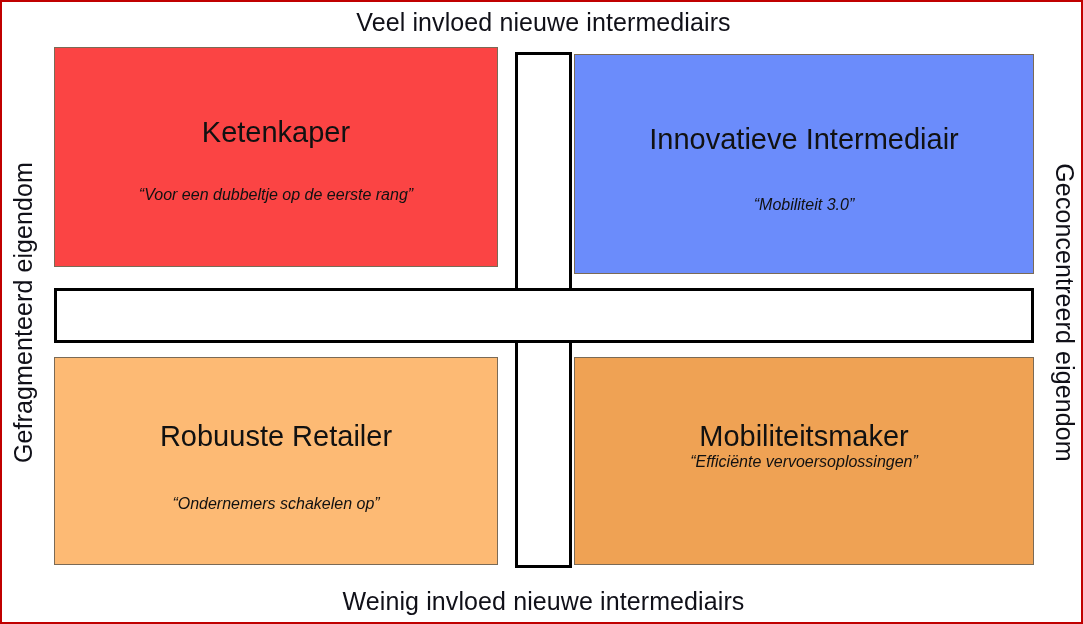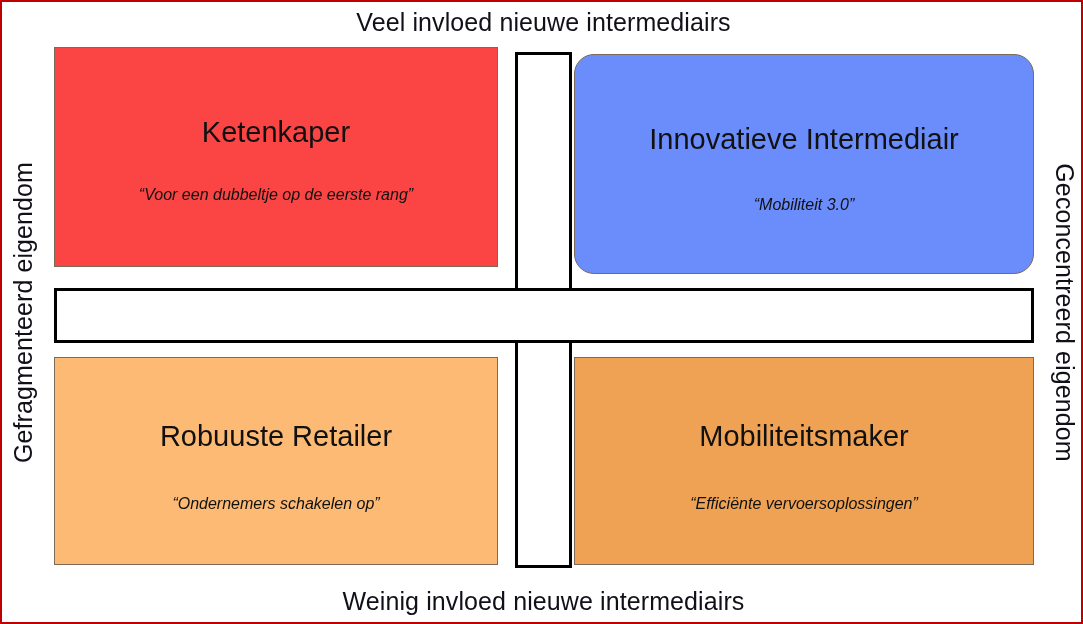--- a/index.html
+++ b/index.html
@@ -119,42 +119,41 @@
     height: 220px;
   }
   #quadrant-top-left .q-title { margin-top: 68px; }
   #quadrant-top-left .q-quote { margin-top: 37px; }
 
   #quadrant-top-right {
     left: 572px;
     top: 52px;
     width: 460px;
     height: 220px;
-    border-radius: 20px;
   }
   #quadrant-top-right .q-title { margin-top: 68px; }
   #quadrant-top-right .q-quote { margin-top: 40px; }
 
   #quadrant-bottom-left {
     left: 52px;
     top: 355px;
     width: 444px;
     height: 208px;
   }
   #quadrant-bottom-left .q-title { margin-top: 62px; }
   #quadrant-bottom-left .q-quote { margin-top: 42px; }
 
   #quadrant-bottom-right {
     left: 572px;
     top: 355px;
     width: 460px;
     height: 208px;
   }
   #quadrant-bottom-right .q-title { margin-top: 62px; }
-  #quadrant-bottom-right .q-quote { margin-top: 42px; }
+  #quadrant-bottom-right .q-quote { }
 </style>
 </head>
 <body>
 
 <div id="canvas" style="border-color: rgb(192, 0, 0);">
 
   <div class="axis-label" id="label-top">Veel invloed nieuwe intermediairs</div>
 
   <div class="axis-label" id="label-bottom">Weinig invloed nieuwe intermediairs</div>
 

